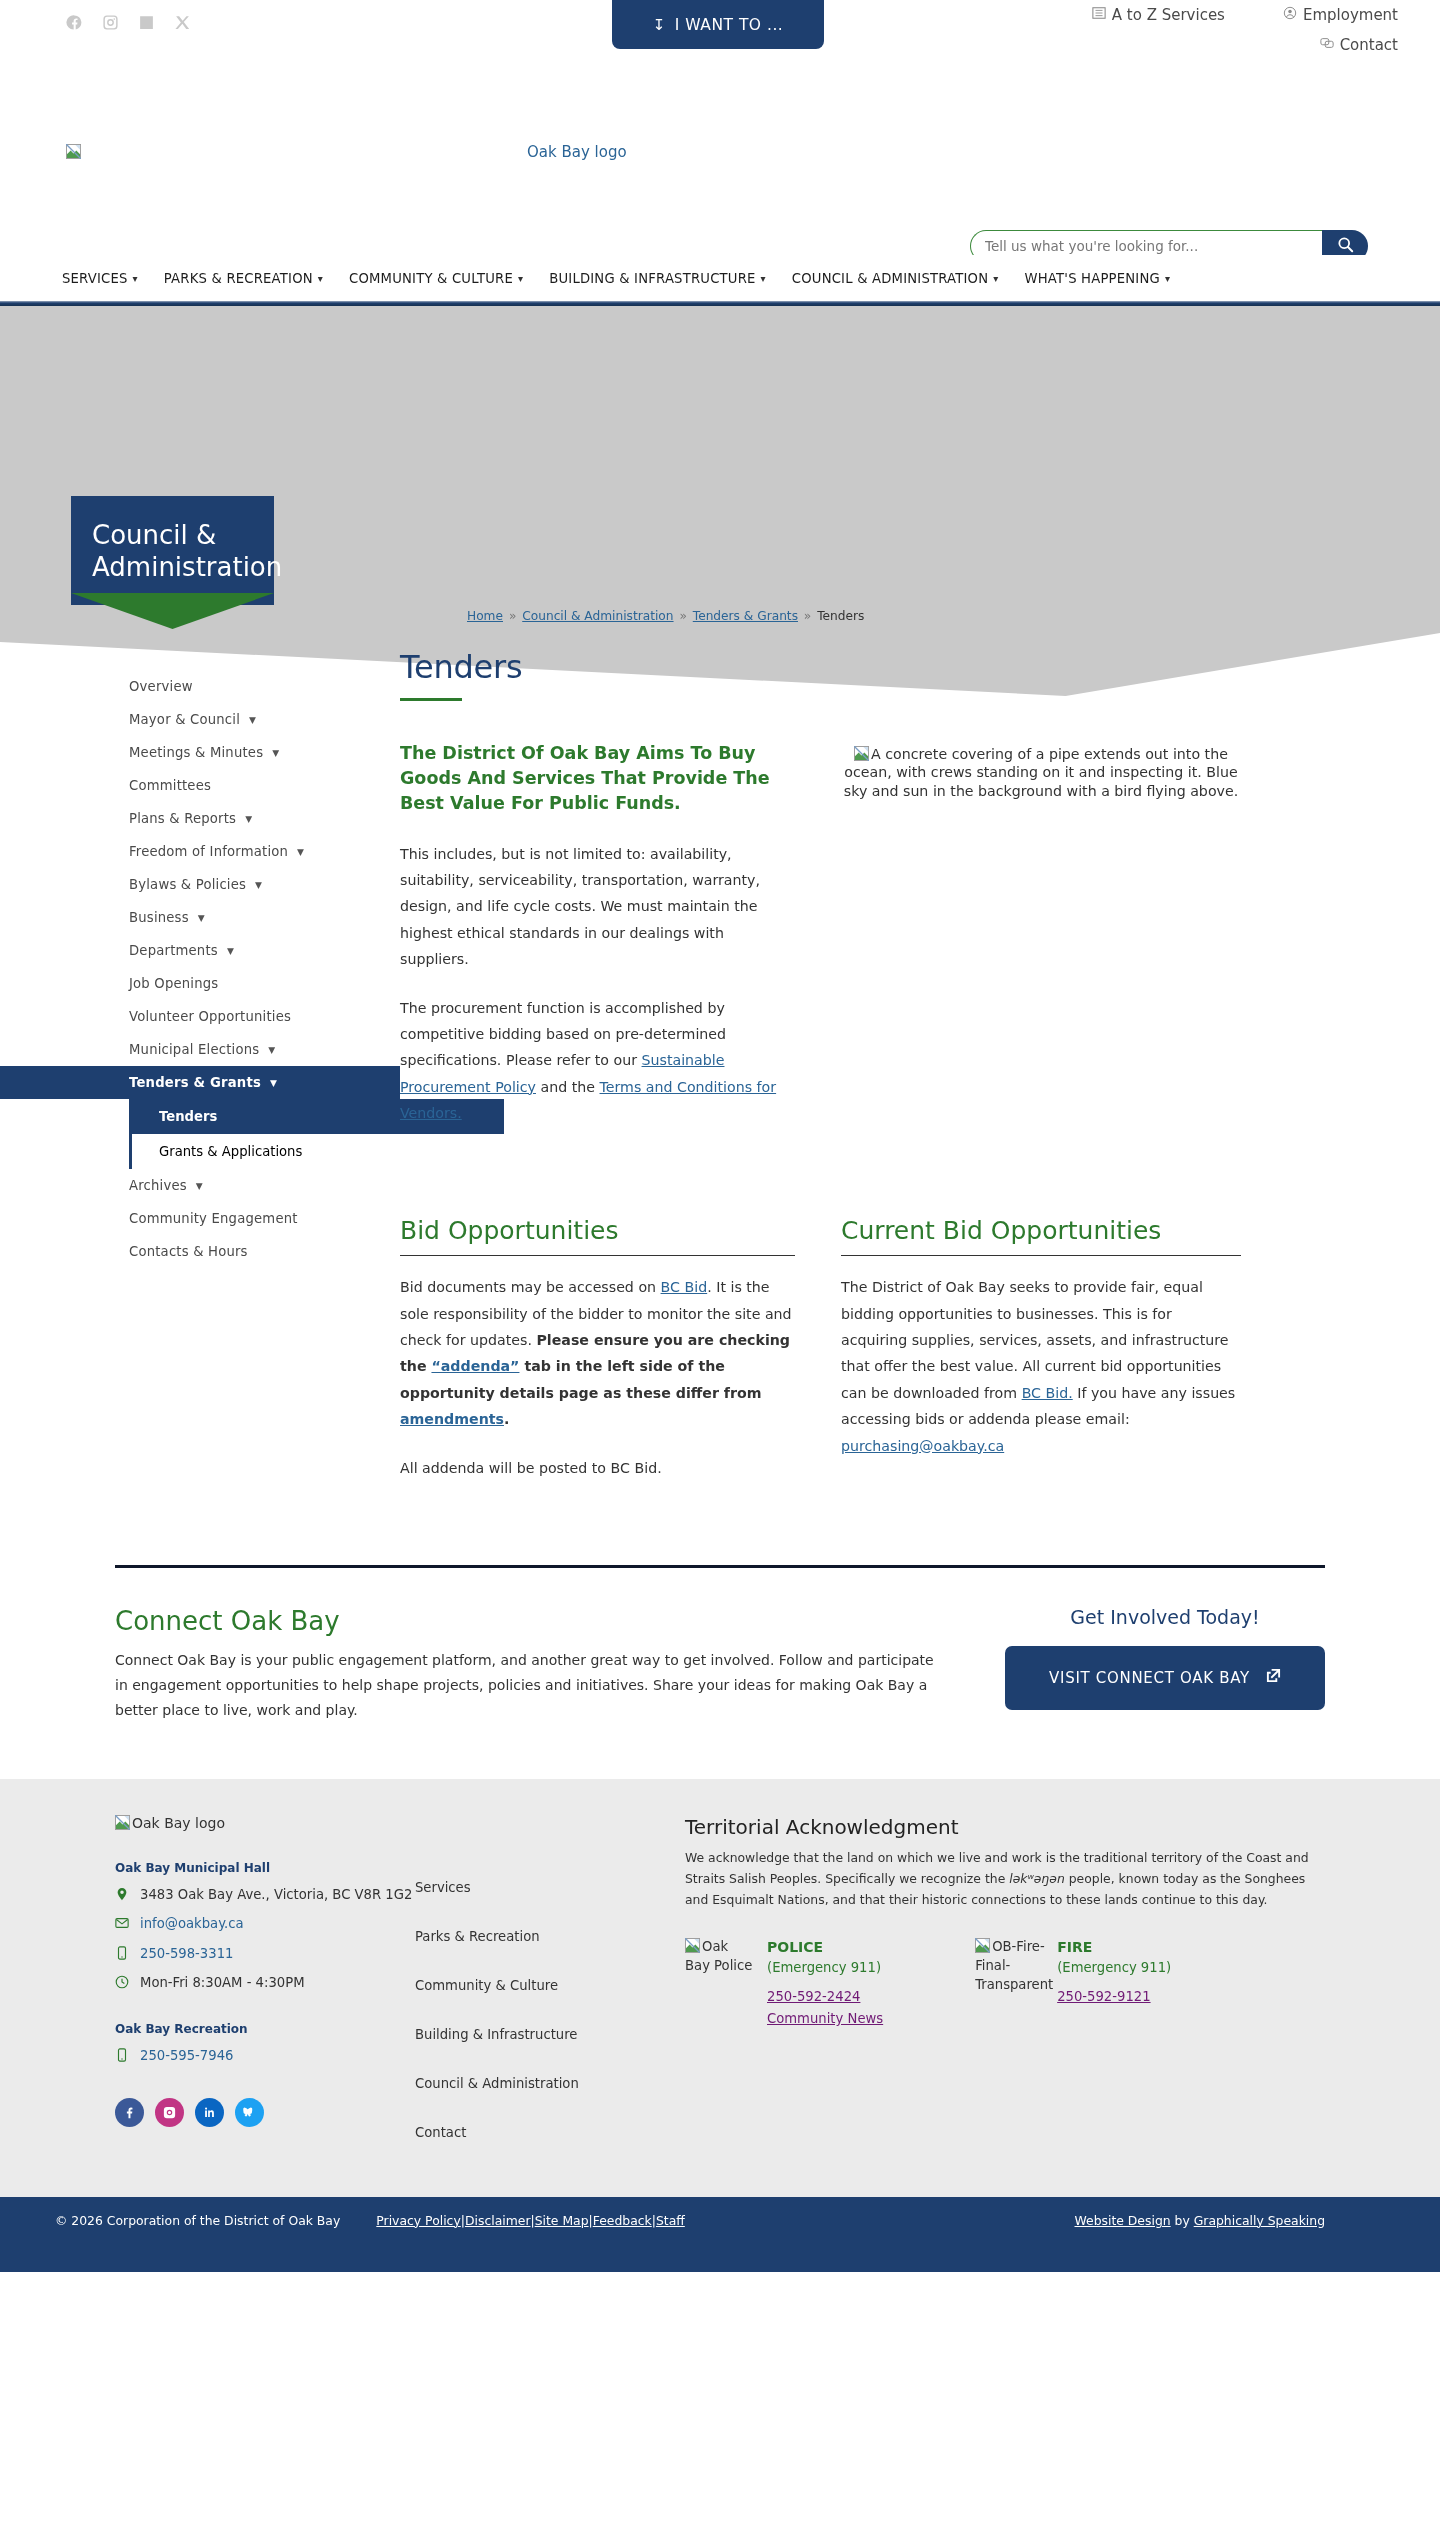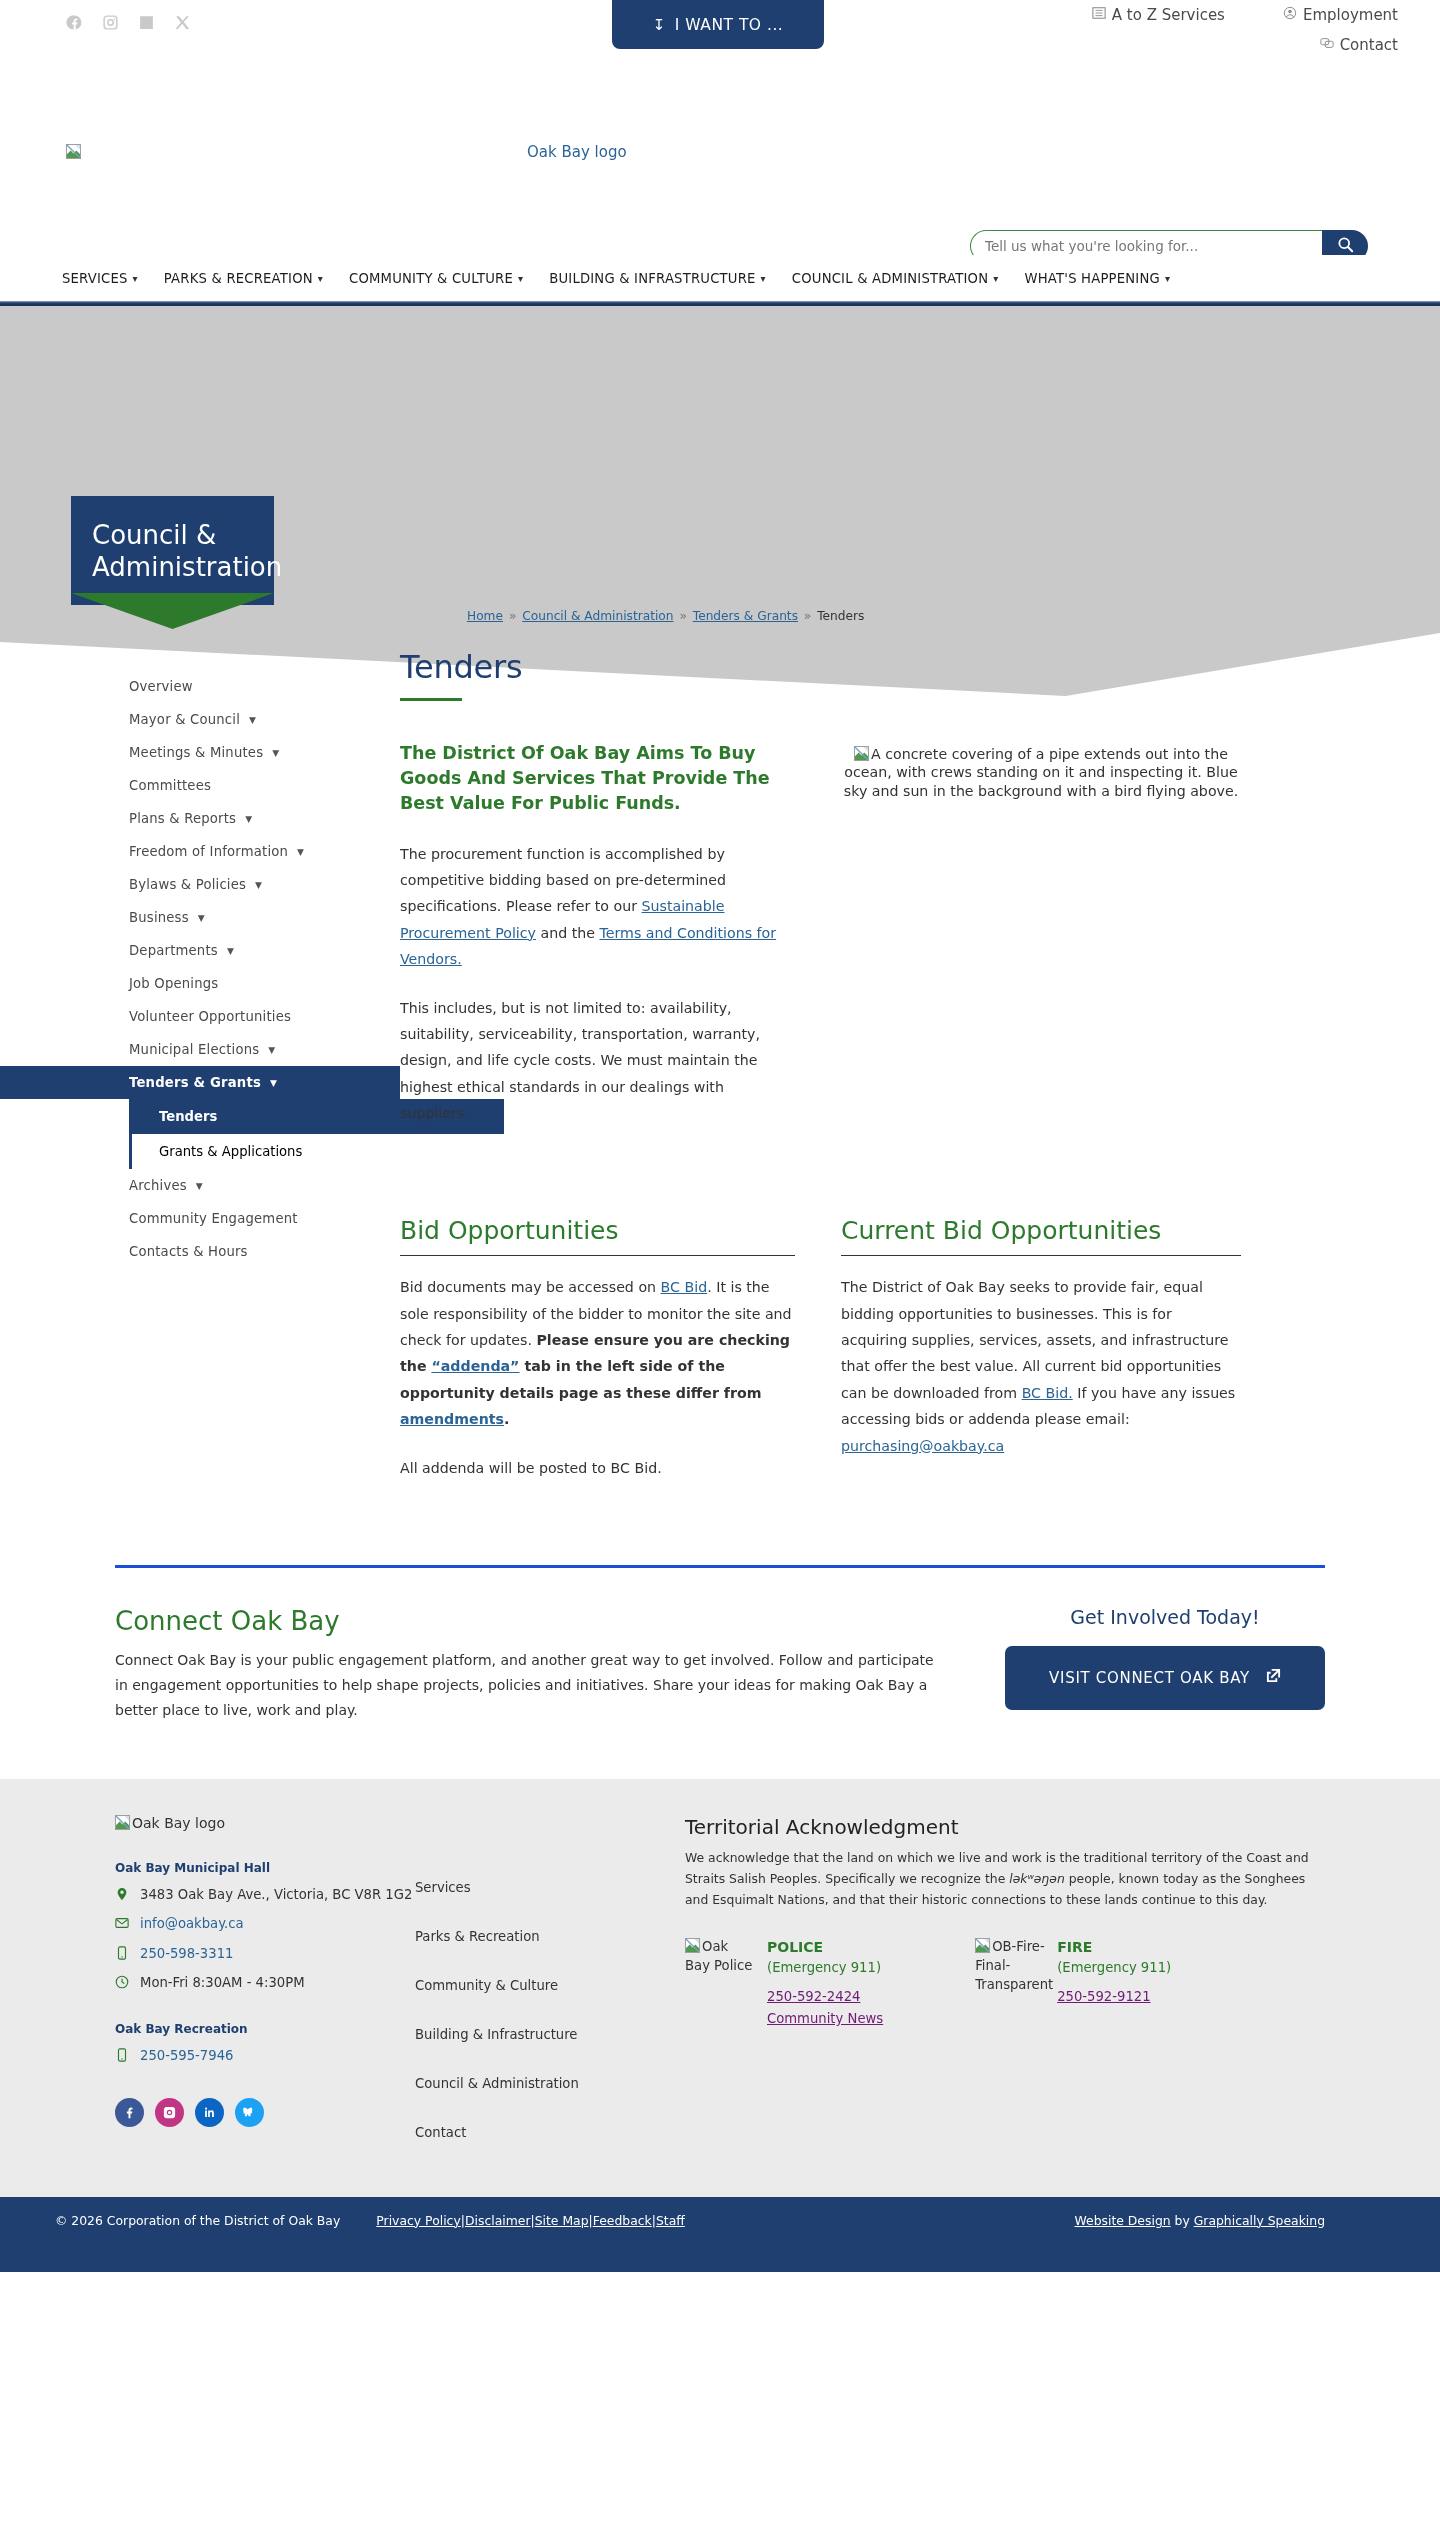--- a/index.html
+++ b/index.html
@@ -273,21 +273,21 @@
     margin-top:10px;
     margin-bottom:18px;
   }
   .bold{font-weight:bold;}
 
   .row2{margin-top:67px;}
 
   
   .connect{
     margin:62px 115px 0 115px;
-    border-top:3px solid #1d4ed8;
+    border-top:3px solid #0f172a;
     padding-top:38px;
     display:flex;
     padding-bottom:48px;
   }
   .connect-left{flex:1;padding-right:60px;}
   .connect-left h2{
     font-size:26px;color:#2d7a2d;font-weight:normal;margin:0 0 12px 0;
   }
   .connect-left p{font-size:14px;line-height:1.78;color:#333;margin:0;}
   .connect-right{width:320px;flex:0 0 320px;text-align:center;}
@@ -573,22 +573,22 @@
         </div>
     </aside>
 
     <main class="maincol">
       <h1 class="page-title">Tenders</h1>
       <div class="title-rule"></div>
 
       <div class="two-col">
         <div class="col-a">
           <h2 class="green-lead">The District Of Oak Bay Aims To Buy Goods And Services That Provide The Best Value For Public Funds.</h2>
+          <p class="body">This includes, but is not limited to: availability, suitability, serviceability, transportation, warranty, design, and life cycle costs. We must maintain the highest ethical standards in our dealings with suppliers.</p>
           <p class="body"><span>The procurement function is accomplished by competitive bidding based on pre-determined specifications. Please refer to our </span><a href="#">Sustainable Procurement Policy</a><span> and the </span><a href="#">Terms and Conditions for Vendors.</a></p>
-          <p class="body">This includes, but is not limited to: availability, suitability, serviceability, transportation, warranty, design, and life cycle costs. We must maintain the highest ethical standards in our dealings with suppliers.</p>
         </div>
         <div class="col-b">
           <div class="imgalt">
             <span class="broken-img">
               <svg viewBox="0 0 16 16">
                   <rect x="0.5" y="0.5" width="15" height="15" fill="#fff" stroke="#9a9a9a" stroke-width="1"></rect>
                   <path d="M1 11l4-4 3 3 3-3 4 4v4H1z" fill="#4f9a4f"></path>
                   <path d="M0 0l16 16" stroke="#7a9ec6" stroke-width="1.4"></path>
                   <path d="M10 1l5 0 0 5" fill="#cfe0f0"></path>
                 </svg>

